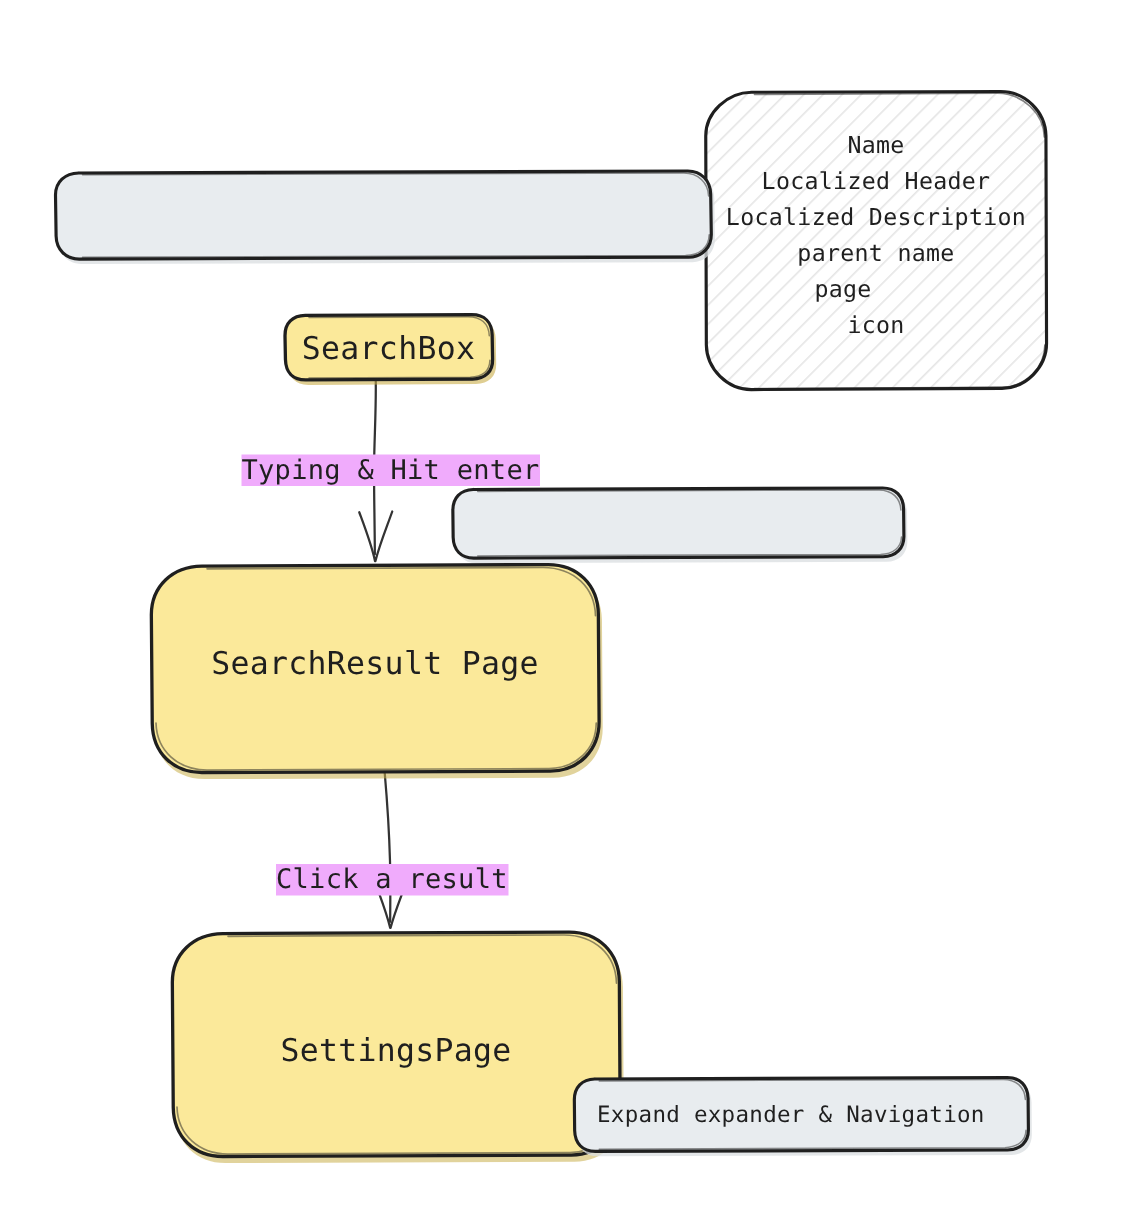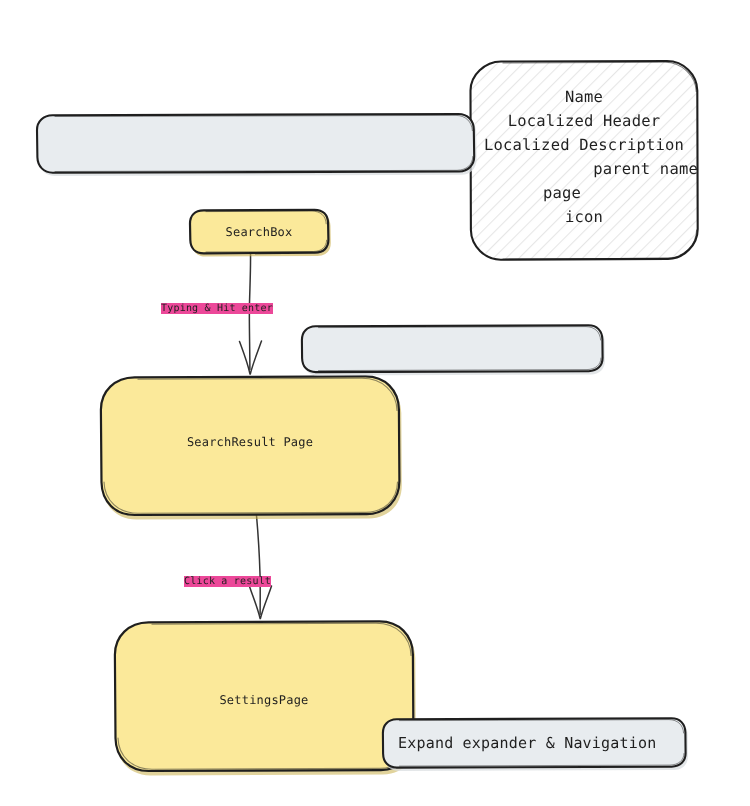--- a/index.html
+++ b/index.html
@@ -32,31 +32,31 @@
   .edge-label,
   .hatch-line {
     position: absolute;
     font-family: "DejaVu Sans Mono", "Liberation Mono", monospace;
     color: #1f1f1f;
     white-space: pre;
     pointer-events: none;
     text-rendering: geometricPrecision;
   }
   .node-label {
-    font-size: 12px;
+    font-size: 21px;
     letter-spacing: 0.2px;
   }
   .note-label {
     font-size: 15px;
     letter-spacing: 0.2px;
   }
   .edge-label {
-    font-size: 10px;
+    font-size: 18px;
     letter-spacing: 0.2px;
-    background: #ec4899;
+    background: #f0abfc;
   }
   .hatch-line {
     font-size: 15.5px;
     letter-spacing: 0.2px;
     text-align: center;
   }
   .centered {
     transform: translate(-50%, -50%);
     text-align: center;
   }
@@ -131,21 +131,21 @@
       <path d="M 396.5 719.3 L 671.5 718.3 C 680 718.3 685.2 723.8 685.4 732.3 L 685.6 752.8 C 685.8 761.3 680.2 766.5 671.7 766.7 L 396.8 767.6 C 388.3 767.6 383.3 762.2 383.1 753.7 L 382.9 733.3 C 382.8 724.8 388 719.5 396.5 719.3" fill="none" stroke="#1f1f1f" stroke-width="2.1" stroke-linecap="round"></path>
       <path d="M 399.5 720.6 L 669 719.6 C 677.5 719.7 683.2 724.8 683.6 733 M 684 753.5 C 683.8 760.5 678.5 764.8 670 765.1 L 399.5 766.1" fill="none" stroke="#1f1f1f" stroke-width="1" stroke-linecap="round" opacity="0.5"></path>
     </g>
   </svg>
 
 
   <div style="position:absolute; left:470px; top:85px; width:228px; text-align:center;">
     <div class="hatch-line" style="position:relative; left:0; top:0; width:228px; line-height:24px;">Name</div>
     <div class="hatch-line" style="position:relative; left:0; top:0; width:228px; line-height:24px;">Localized Header</div>
     <div class="hatch-line" style="position:relative; left:0; top:0; width:228px; line-height:24px;">Localized Description</div>
-    <div class="hatch-line" style="position:relative; left:0; top:0; width:228px; line-height:24px;text-align:right;">parent name</div>
+    <div class="hatch-line" style="position:relative; left:0; top:0; width:228px; line-height:24px;">parent name</div>
     <div class="hatch-line" style="position:relative; left:0; top:0; width:184px; line-height:24px;">page</div>
     <div class="hatch-line" style="position:relative; left:0; top:0; width:228px; line-height:24px;">icon</div>
   </div>
 
   <div class="node-label centered" style="left:259px; top:232px;">SearchBox</div>
 
   <div class="edge-label" style="left:161px; top:303px;">Typing &amp; Hit enter</div>
 
 
   <div class="node-label centered" style="left:250px; top:442px;">SearchResult Page</div>

